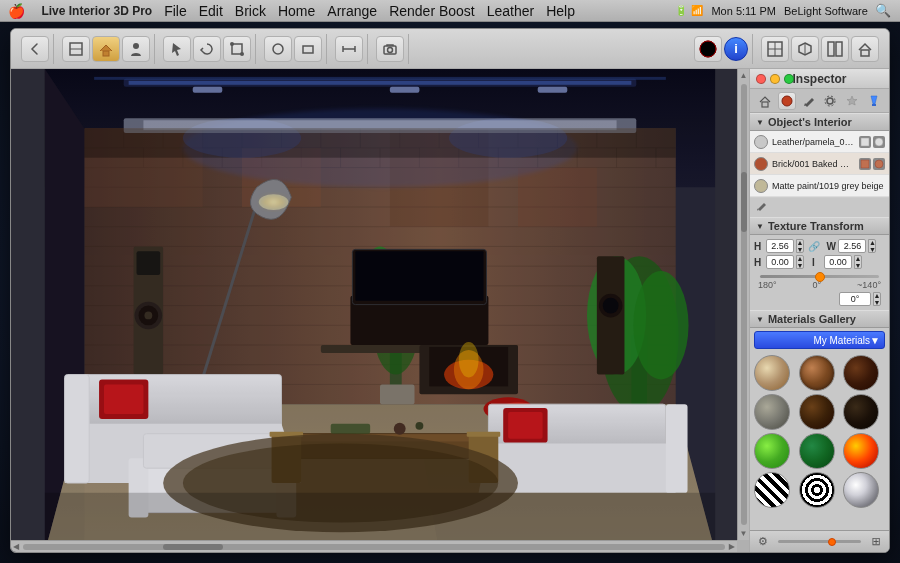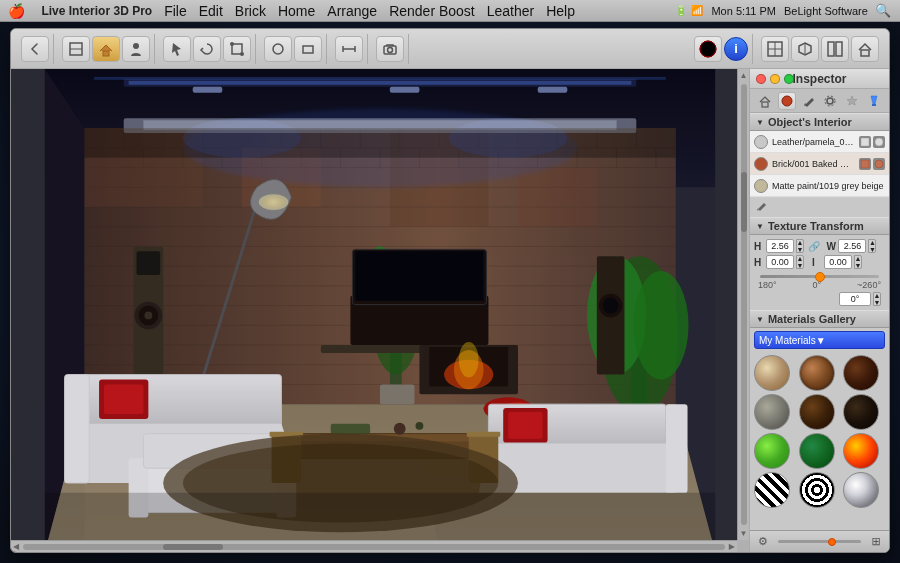--- a/index.html
+++ b/index.html
@@ -384,21 +384,21 @@
       height: 18px;
       background: linear-gradient(to bottom, #4a7aff, #2a4adf);
       border: 1px solid #1a3abb;
       border-radius: 3px;
       display: flex;
       align-items: center;
       padding: 0 4px;
       font-size: 10px;
       color: white;
       cursor: pointer;
-      justify-content: flex-start;
+      justify-content: flex-end;
     }
     .gallery-grid {
       display: grid;
       grid-template-columns: repeat(3, 1fr);
       gap: 3px;
       padding: 3px 4px;
     }
     .gallery-swatch {
       width: 36px;
       height: 36px;
@@ -1034,21 +1034,21 @@
         </div>
 
         <div style="padding: 4px 2px 2px 2px;">
           <div class="angle-slider">
             <div class="angle-thumb"></div>
           </div>
         </div>
         <div class="angle-row">
           <span>180°</span>
           <span>0°</span>
-          <span>~260°</span>
+          <span>~140°</span>
         </div>
 
         <div class="angle-input-row">
           <div class="tex-input" style="width:32px;">
             <span style="font-size:9px;">0°</span>
           </div>
           <div class="tex-stepper">
             <span>▲</span>
               <span>▼</span>
           </div>

